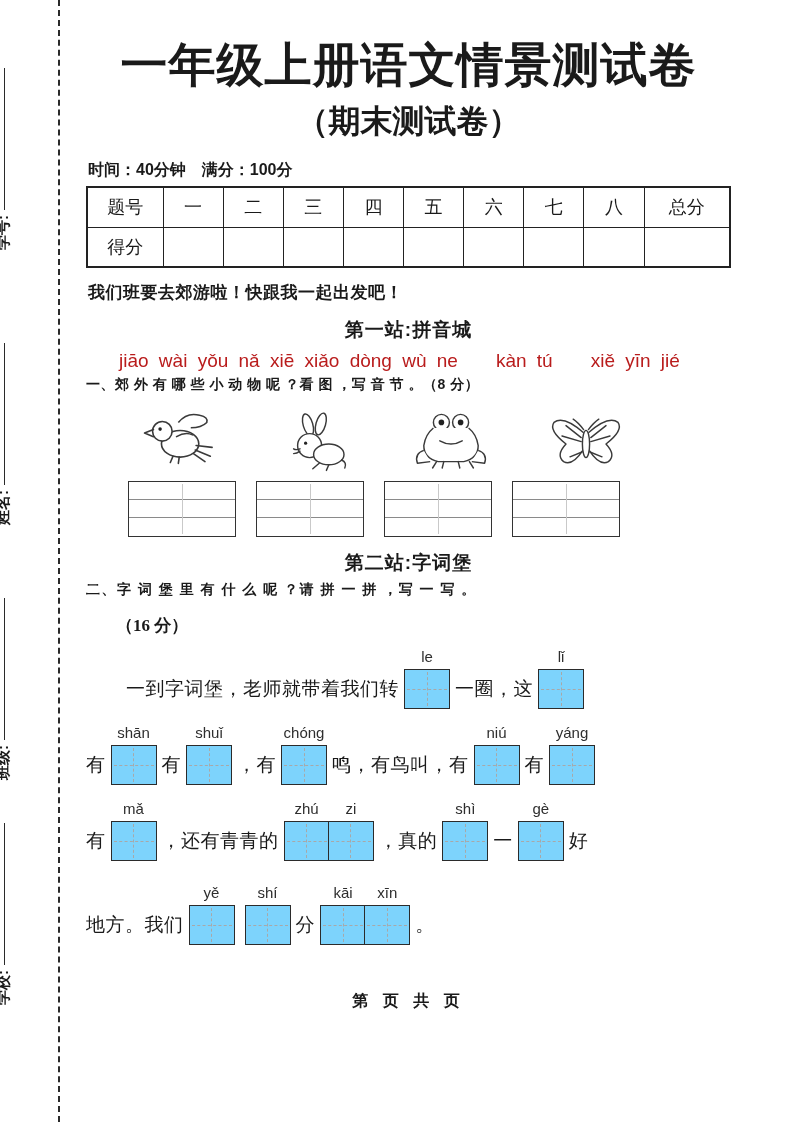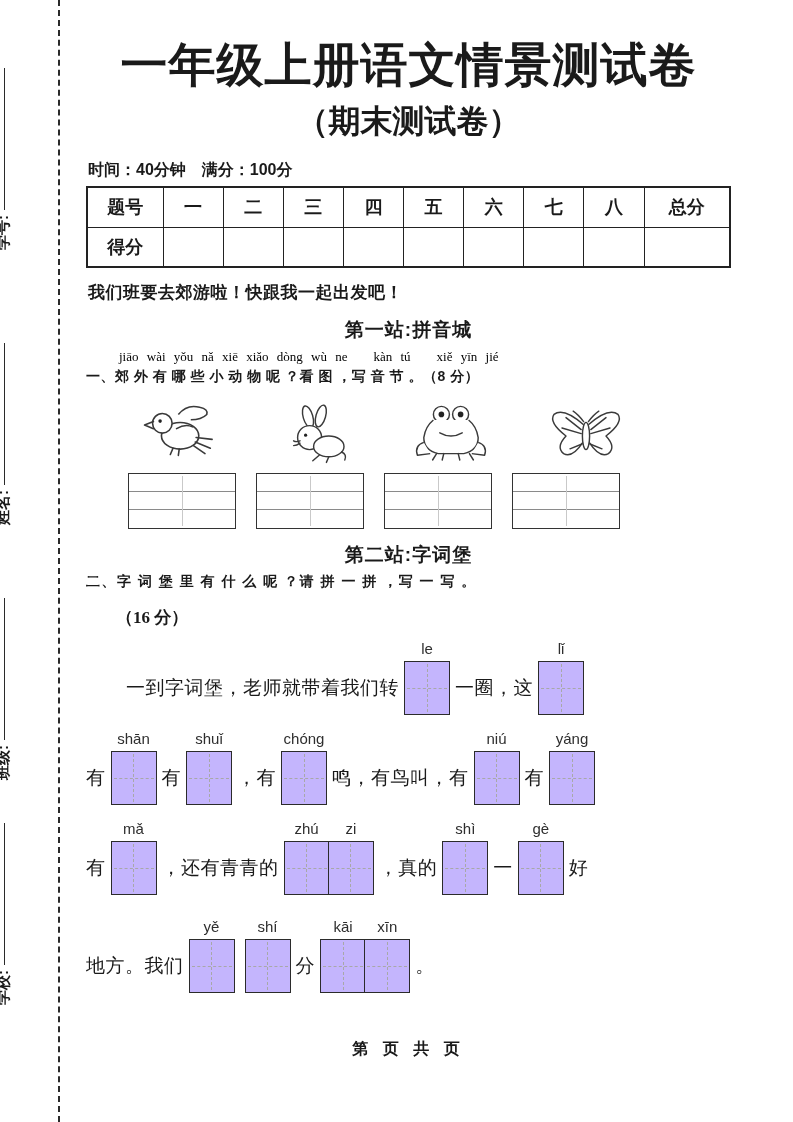--- a/index.html
+++ b/index.html
@@ -31,27 +31,27 @@
   
   .content { position:absolute; left:86px; top:0; width:645px; }
 
   .title   { margin:38px 0 0; text-align:center; font-size:47px; font-weight:900; letter-spacing:1px; line-height:1.15; }
   .subtitle{ margin:8px 0 0;  text-align:center; font-size:32px; font-weight:900; }
   .time-info { text-align:left; font-size:16px; font-weight:700; margin:16px 2px 5px; }
 
   table.score { width:100%; border-collapse:collapse; table-layout:fixed; border:2.2px solid #222; }
   .score th, .score td {
     border:1.6px solid #222; height:40px; padding:0;
-    text-align:center; vertical-align:middle; font-size:18px; font-weight:700;
+    text-align:center; vertical-align:middle; font-size:18px; font-weight:400;
   }
 
   .intro   { font-size:17px; font-weight:700; margin:13px 0 0 2px; letter-spacing:0.5px; }
   .station { text-align:center; font-size:19px; font-weight:800; margin:13px 0 5px; letter-spacing:1px; }
 
-  .pinyin-row { font-size:13px; color:#000000;font-family:Liberation Serif, serif; }
+  .pinyin-row { font-size:19px; color:#b91c1c; }
   .py-1 { margin-left:33px; word-spacing:5px; }
   .py-2 { margin-left:58px; word-spacing:14px; }
 
   .question { font-size:14px; font-weight:800; margin-top:2px; }
   .q-1 { letter-spacing:0.5px; }
   .q-2 { letter-spacing:1.5px; }
   .points { font-family:"Liberation Serif", serif; font-size:17px; margin:15px 0 0 30px;font-weight:bold; }
 
   
   .animals-row { display:flex; padding-left:55px; gap:55px; margin-top:10px; align-items:flex-end; height:72px; }
@@ -70,22 +70,22 @@
     font-family:"Liberation Serif", serif; font-size:19px; letter-spacing:0.5px;
     white-space:nowrap;
   }
   .row-1 { margin-top:32px; padding-left:40px; }
   .row-2 { margin-top:36px; }
   .row-3 { margin-top:36px; }
   .row-4 { margin-top:44px; }
 
   .gridbox { display:inline-flex; margin:0 5px; flex:0 0 auto; }
   .cell {
-    width:46px; height:54px; border:1.7px solid #2b2b2b;
-    position:relative; background:#c4b5fd;padding-left:28px;
+    width:46px; height:40px; border:1.7px solid #2b2b2b;
+    position:relative; background:#7dd3fc;padding-left:28px;
   }
   .cell + .cell { margin-left:-1.7px; }
   .cell::before {
     content:""; position:absolute; left:2px; right:2px; top:50%; margin-top:-0.5px;
     border-top:1px dashed #a8a8a8;
   }
   .cell::after {
     content:""; position:absolute; top:2px; bottom:2px; left:50%; margin-left:-0.5px;
     border-left:1px dashed #a8a8a8;
   }

